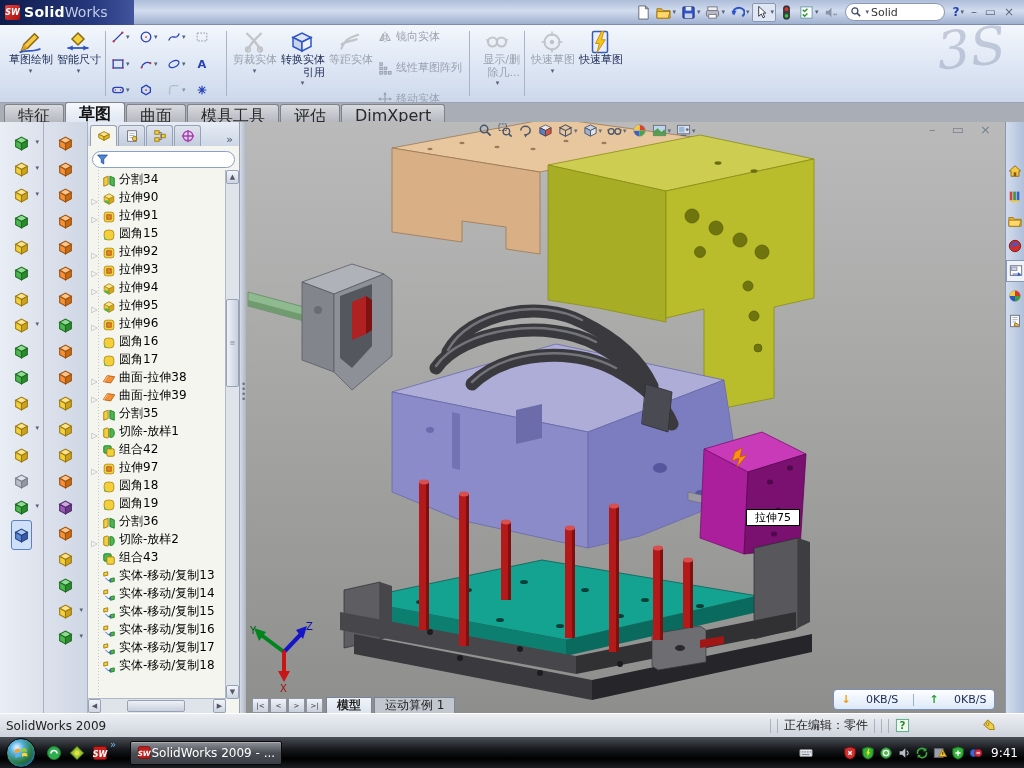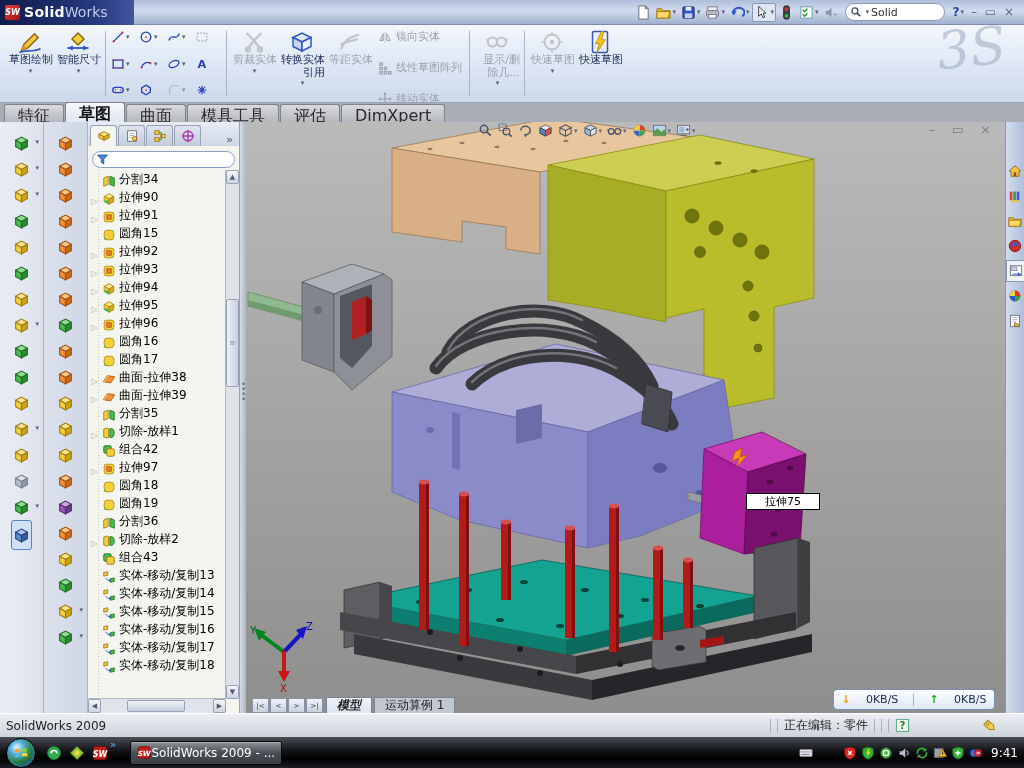--- a/index.html
+++ b/index.html
@@ -92,28 +92,28 @@
   .hthumb{width:56px;height:10px;background:linear-gradient(#eef1f6,#c8d0de);border:1px solid #98a2b6;border-radius:2px;margin-left:26px;}
 
   .splitter{width:6px;background:linear-gradient(90deg,#d6dce6,#aeb6c4);position:relative;}
   .splitgrip{position:absolute;top:44%;left:1px;color:#6a7488;font-size:9px;line-height:5px;}
 
   
   .viewport{flex:1;position:relative;background:linear-gradient(#bababa,#8e8e8c);overflow:hidden;}
   .headsup{position:absolute;left:232px;top:1px;display:flex;align-items:center;gap:5px;opacity:.9;}
   .hubtn{display:flex;align-items:center;}
   .docctl{position:absolute;right:8px;top:0;color:#76808f;font-size:13px;letter-spacing:6px;}
-  .tooltip{position:absolute;left:500px;top:371px;background:#fff;border:1px solid #000;
-    font-size:11px;padding:0 18px;line-height:15px;color:#000;}
+  .tooltip{position:absolute;left:500px;top:387px;background:#fff;border:1px solid #000;
+    font-size:11px;padding:0 8px;line-height:15px;color:#000;}
   .bstrip{position:absolute;left:6px;bottom:0;height:16px;display:flex;align-items:flex-end;}
   .navbtn{width:15px;height:13px;background:linear-gradient(#f0f3f8,#c8d0dc);border:1px solid #8a94a6;
     display:flex;align-items:center;justify-content:center;font-size:7px;color:#334;margin-right:1px;border-radius:1px;}
   .btab{padding:0 10px;height:15px;line-height:15px;font-size:12px;border:1px solid #7a8498;border-bottom:none;
     background:#c2c6ce;color:#222;margin-left:2px;}
-  .btab.active{background:linear-gradient(#f0f4fa,#dce4ee);font-weight:bold;font-style:italic;}
+  .btab.active{background:linear-gradient(#f0f4fa,#dce4ee);font-weight:bold;}
   .netwidget{position:absolute;right:10px;bottom:3px;width:160px;height:19px;
     background:linear-gradient(#fdfeff,#dde9f8);border:1px solid #7a90b8;border-radius:4px;
     display:flex;align-items:center;justify-content:space-around;font-size:11px;color:#1a2a55;}
   .netwidget .dn{color:#e8a010;font-weight:bold;}
   .netwidget .up{color:#2aa02a;font-weight:bold;}
   .netdiv{width:1px;height:12px;background:#9ab0cc;}
 
   
   .taskpane{width:19px;background:linear-gradient(90deg,#d2dcee,#b0c0da);border-left:1px solid #8a98b0;
     display:flex;flex-direction:column;align-items:center;padding-top:38px;box-sizing:border-box;gap:3px;}

